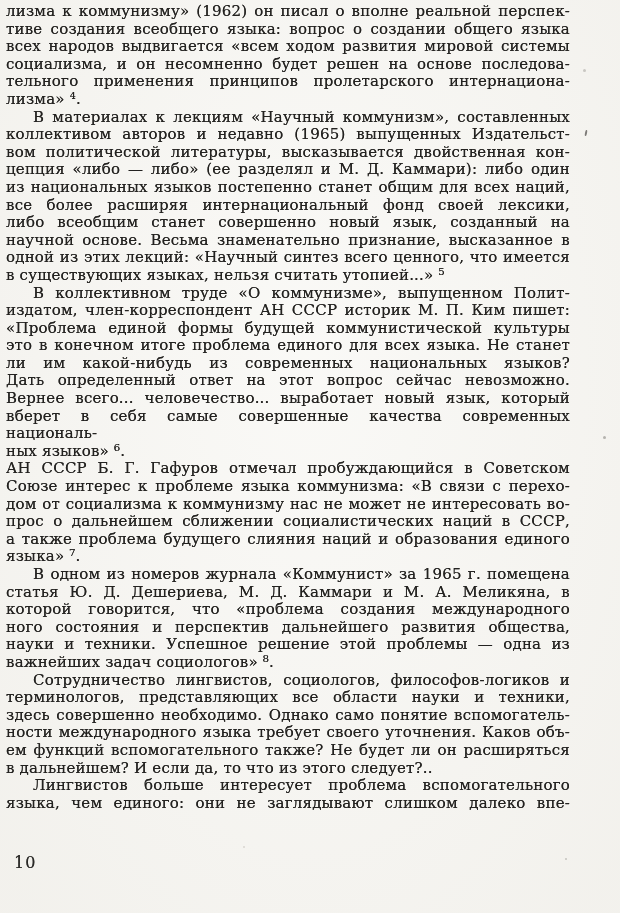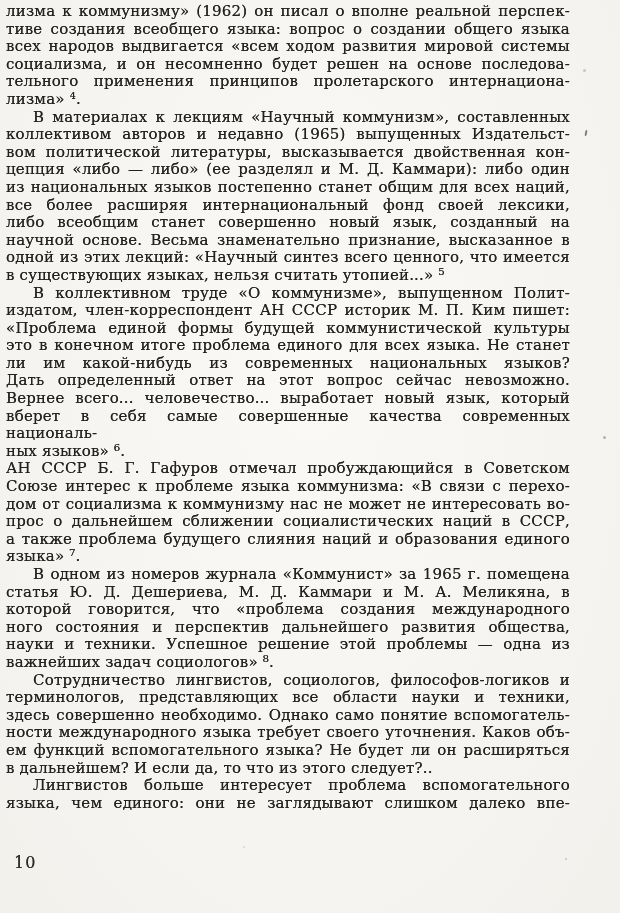--- a/index.html
+++ b/index.html
@@ -100,21 +100,21 @@
       <div class="line">которой говорится, что «проблема создания международного</div>
       <div class="line">ного состояния и перспектив дальнейшего развития общества,</div>
       <div class="line">науки и техники. Успешное решение этой проблемы — одна из</div>
       <div class="line para-end">важнейших задач социологов» ⁸.</div>
     </div>
     <div class="paragraph gap">
       <div class="line first-indent">Сотрудничество лингвистов, социологов, философов-логиков и</div>
       <div class="line">терминологов, представляющих все области науки и техники,</div>
       <div class="line">здесь совершенно необходимо. Однако само понятие вспомогатель-</div>
       <div class="line">ности международного языка требует своего уточнения. Каков объ-</div>
-      <div class="line">ем функций вспомогательного языка? Не будет ли он расширяться</div>
+      <div class="line">ем функций вспомогательного также? Не будет ли он расширяться</div>
       <div class="line para-end">в дальнейшем? И если да, то что из этого следует?..</div>
     </div>
     <div class="paragraph gap">
       <div class="line first-indent">Лингвистов больше интересует проблема вспомогательного</div>
       <div class="line">языка, чем единого: они не заглядывают слишком далеко впе-</div>
     </div>
   </div>
 
 <div id="page-number">10</div>
 

